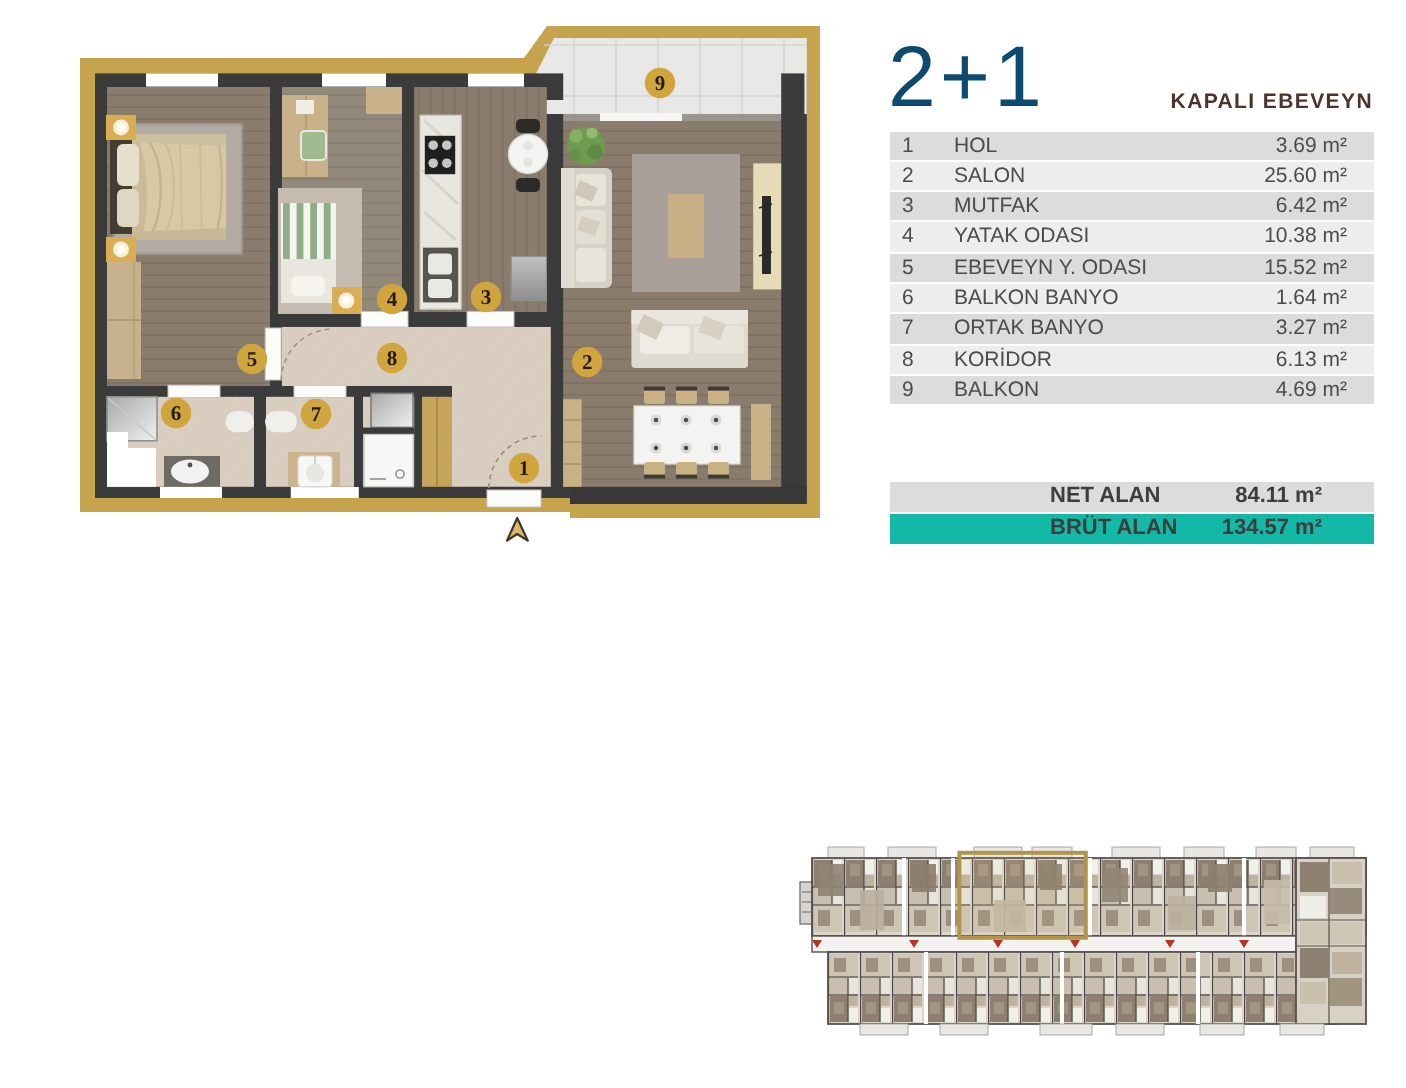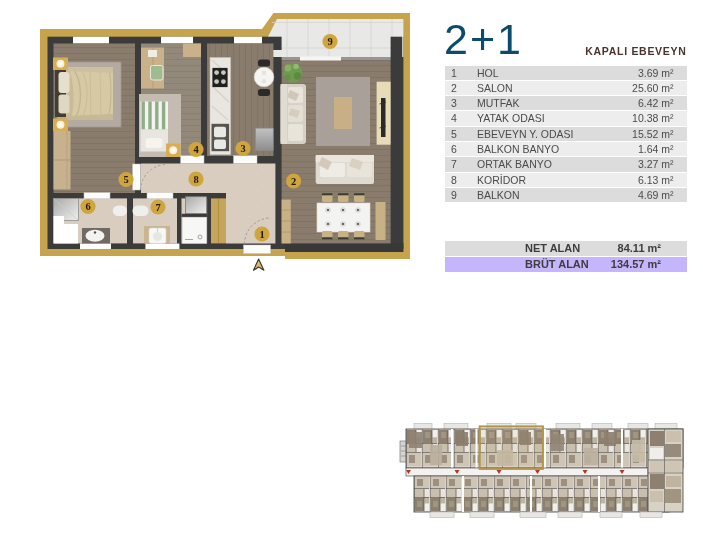--- a/index.html
+++ b/index.html
@@ -539,18 +539,18 @@
       <span class="num">9</span>
       <span class="nm">BALKON</span>
       <span class="val">4.69 m²</span>
     </div>
 
 <div class="brow" style="top:240.8px;background:#dcdcdc;">
       <span class="nm">NET ALAN</span>
       <span class="val">84.11 m²</span>
     </div>
 
-<div class="brow" style="top:257.2px;background:#c4b5fd;">
+<div class="brow" style="top:257.2px;background:#14b8a6;">
       <span class="nm">BRÜT ALAN</span>
       <span class="val">134.57 m²</span>
     </div>
 
 </div>
 
 </body></html>

